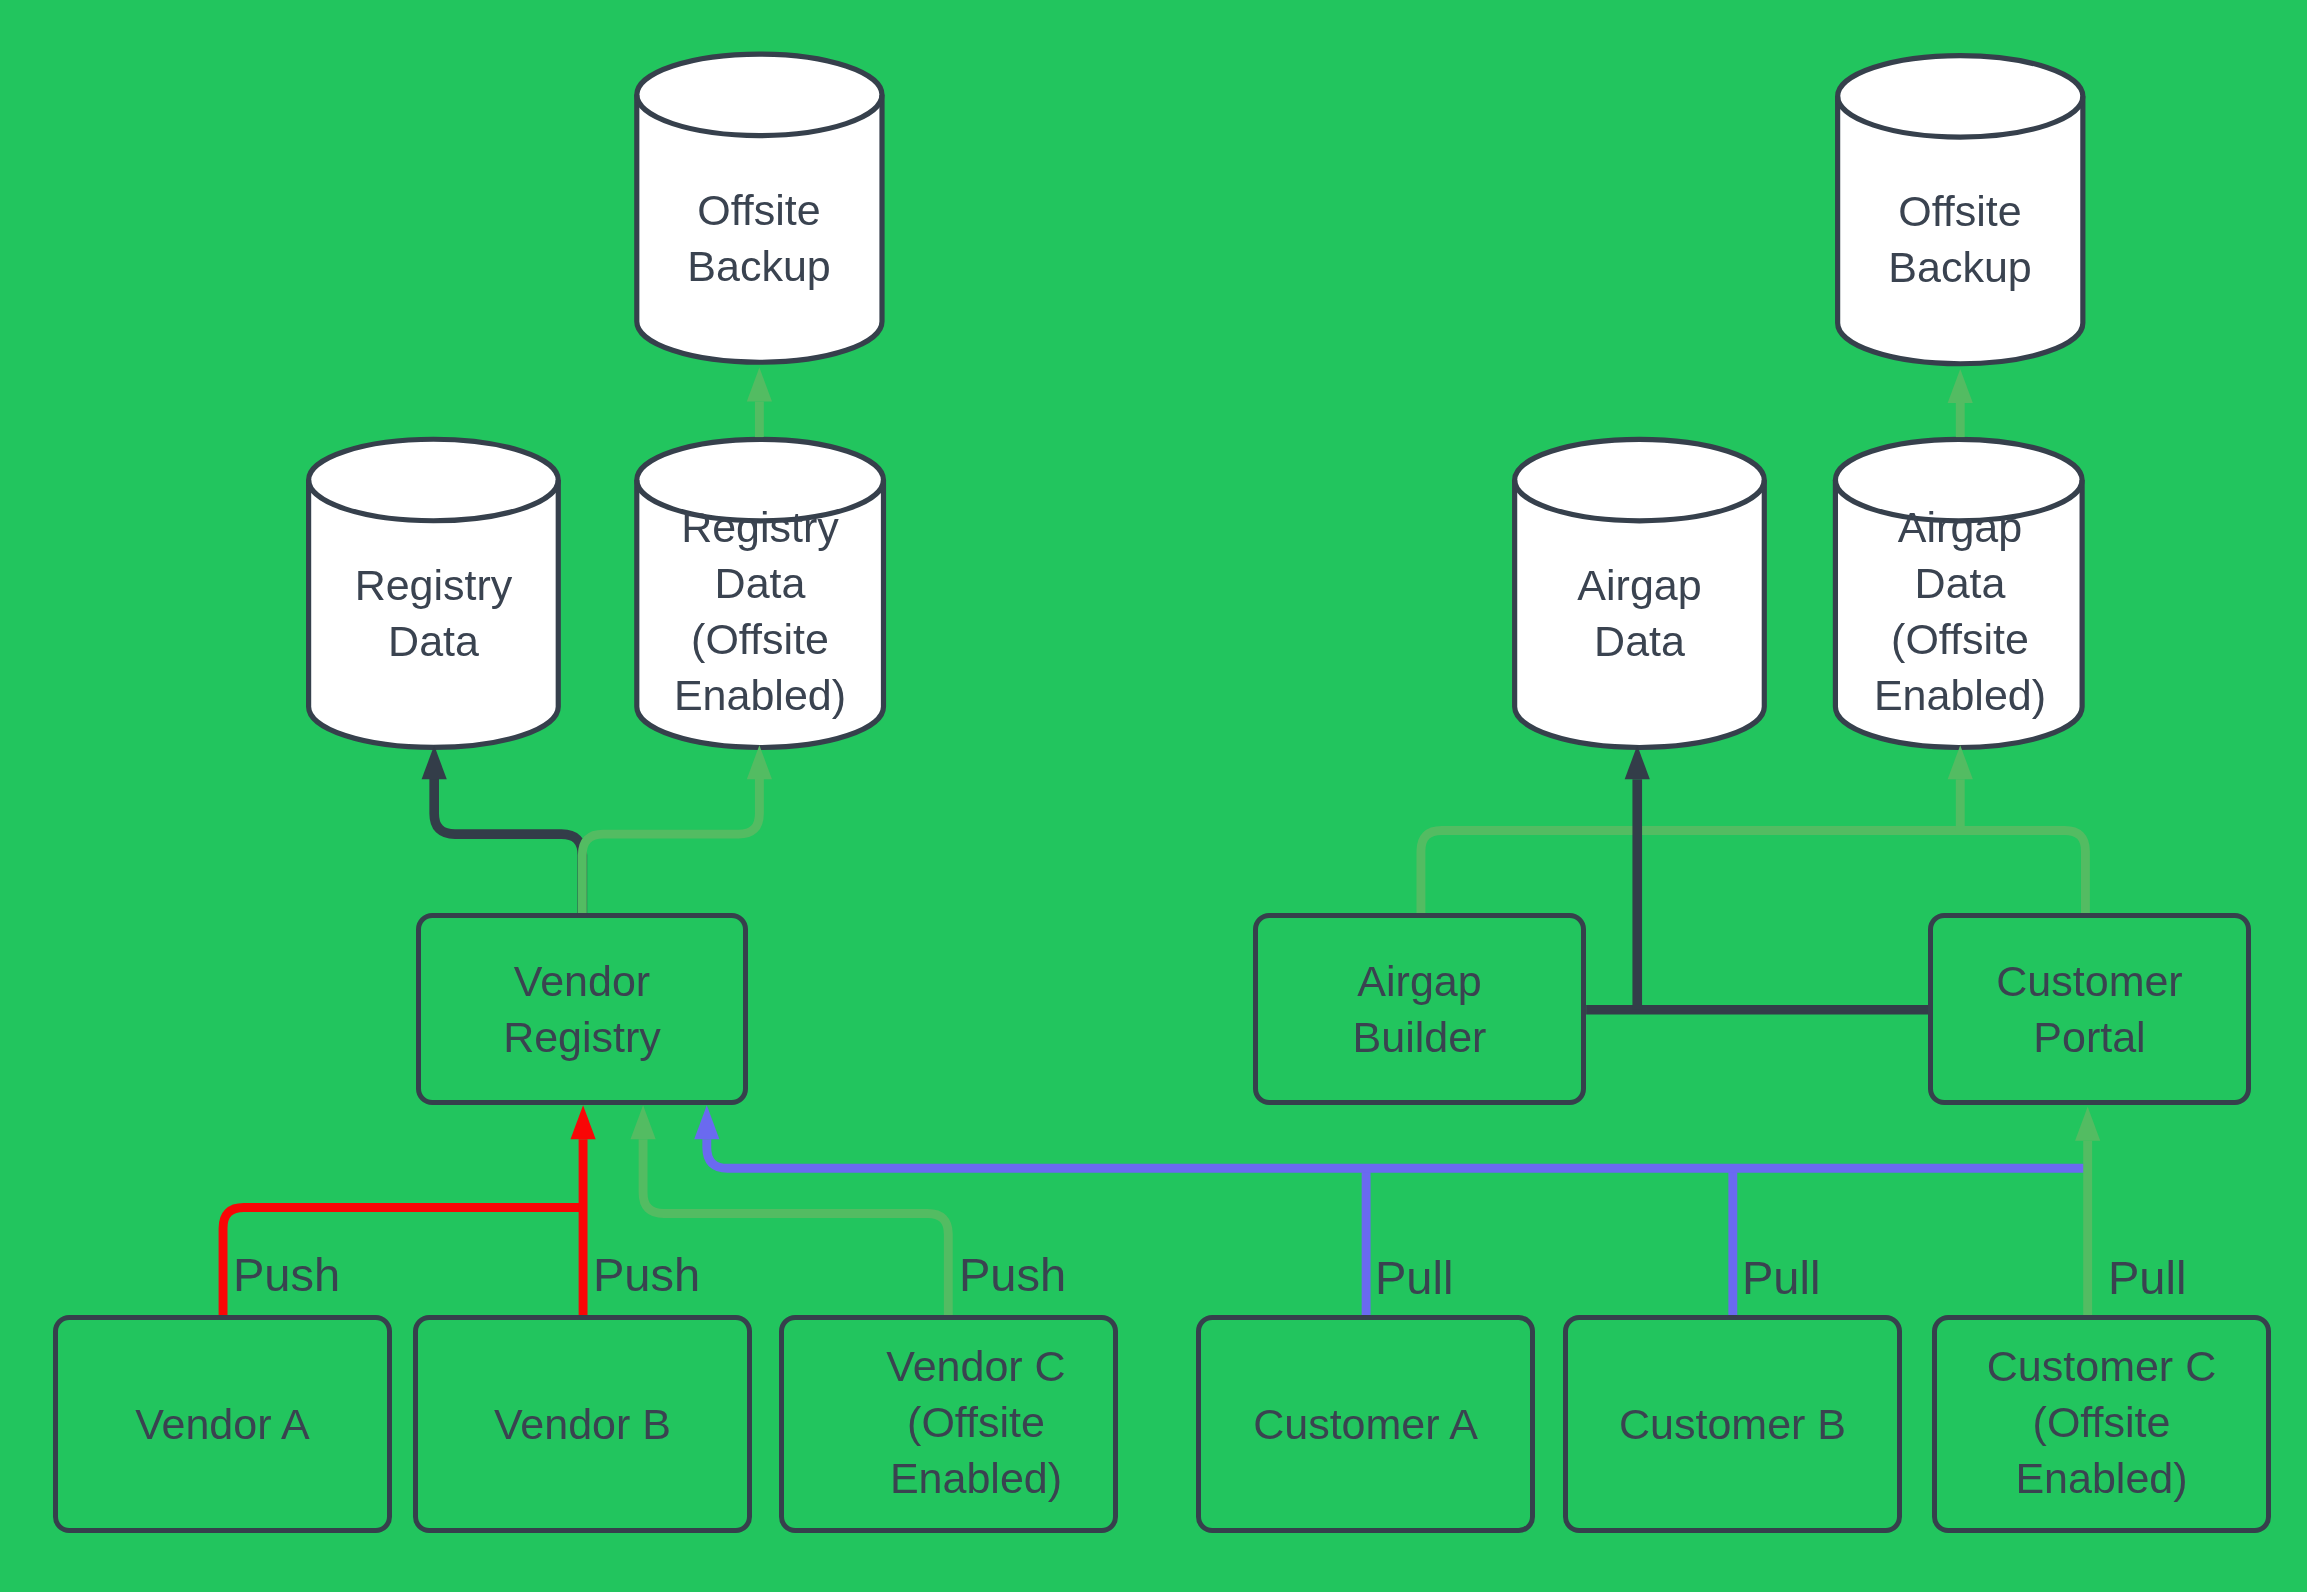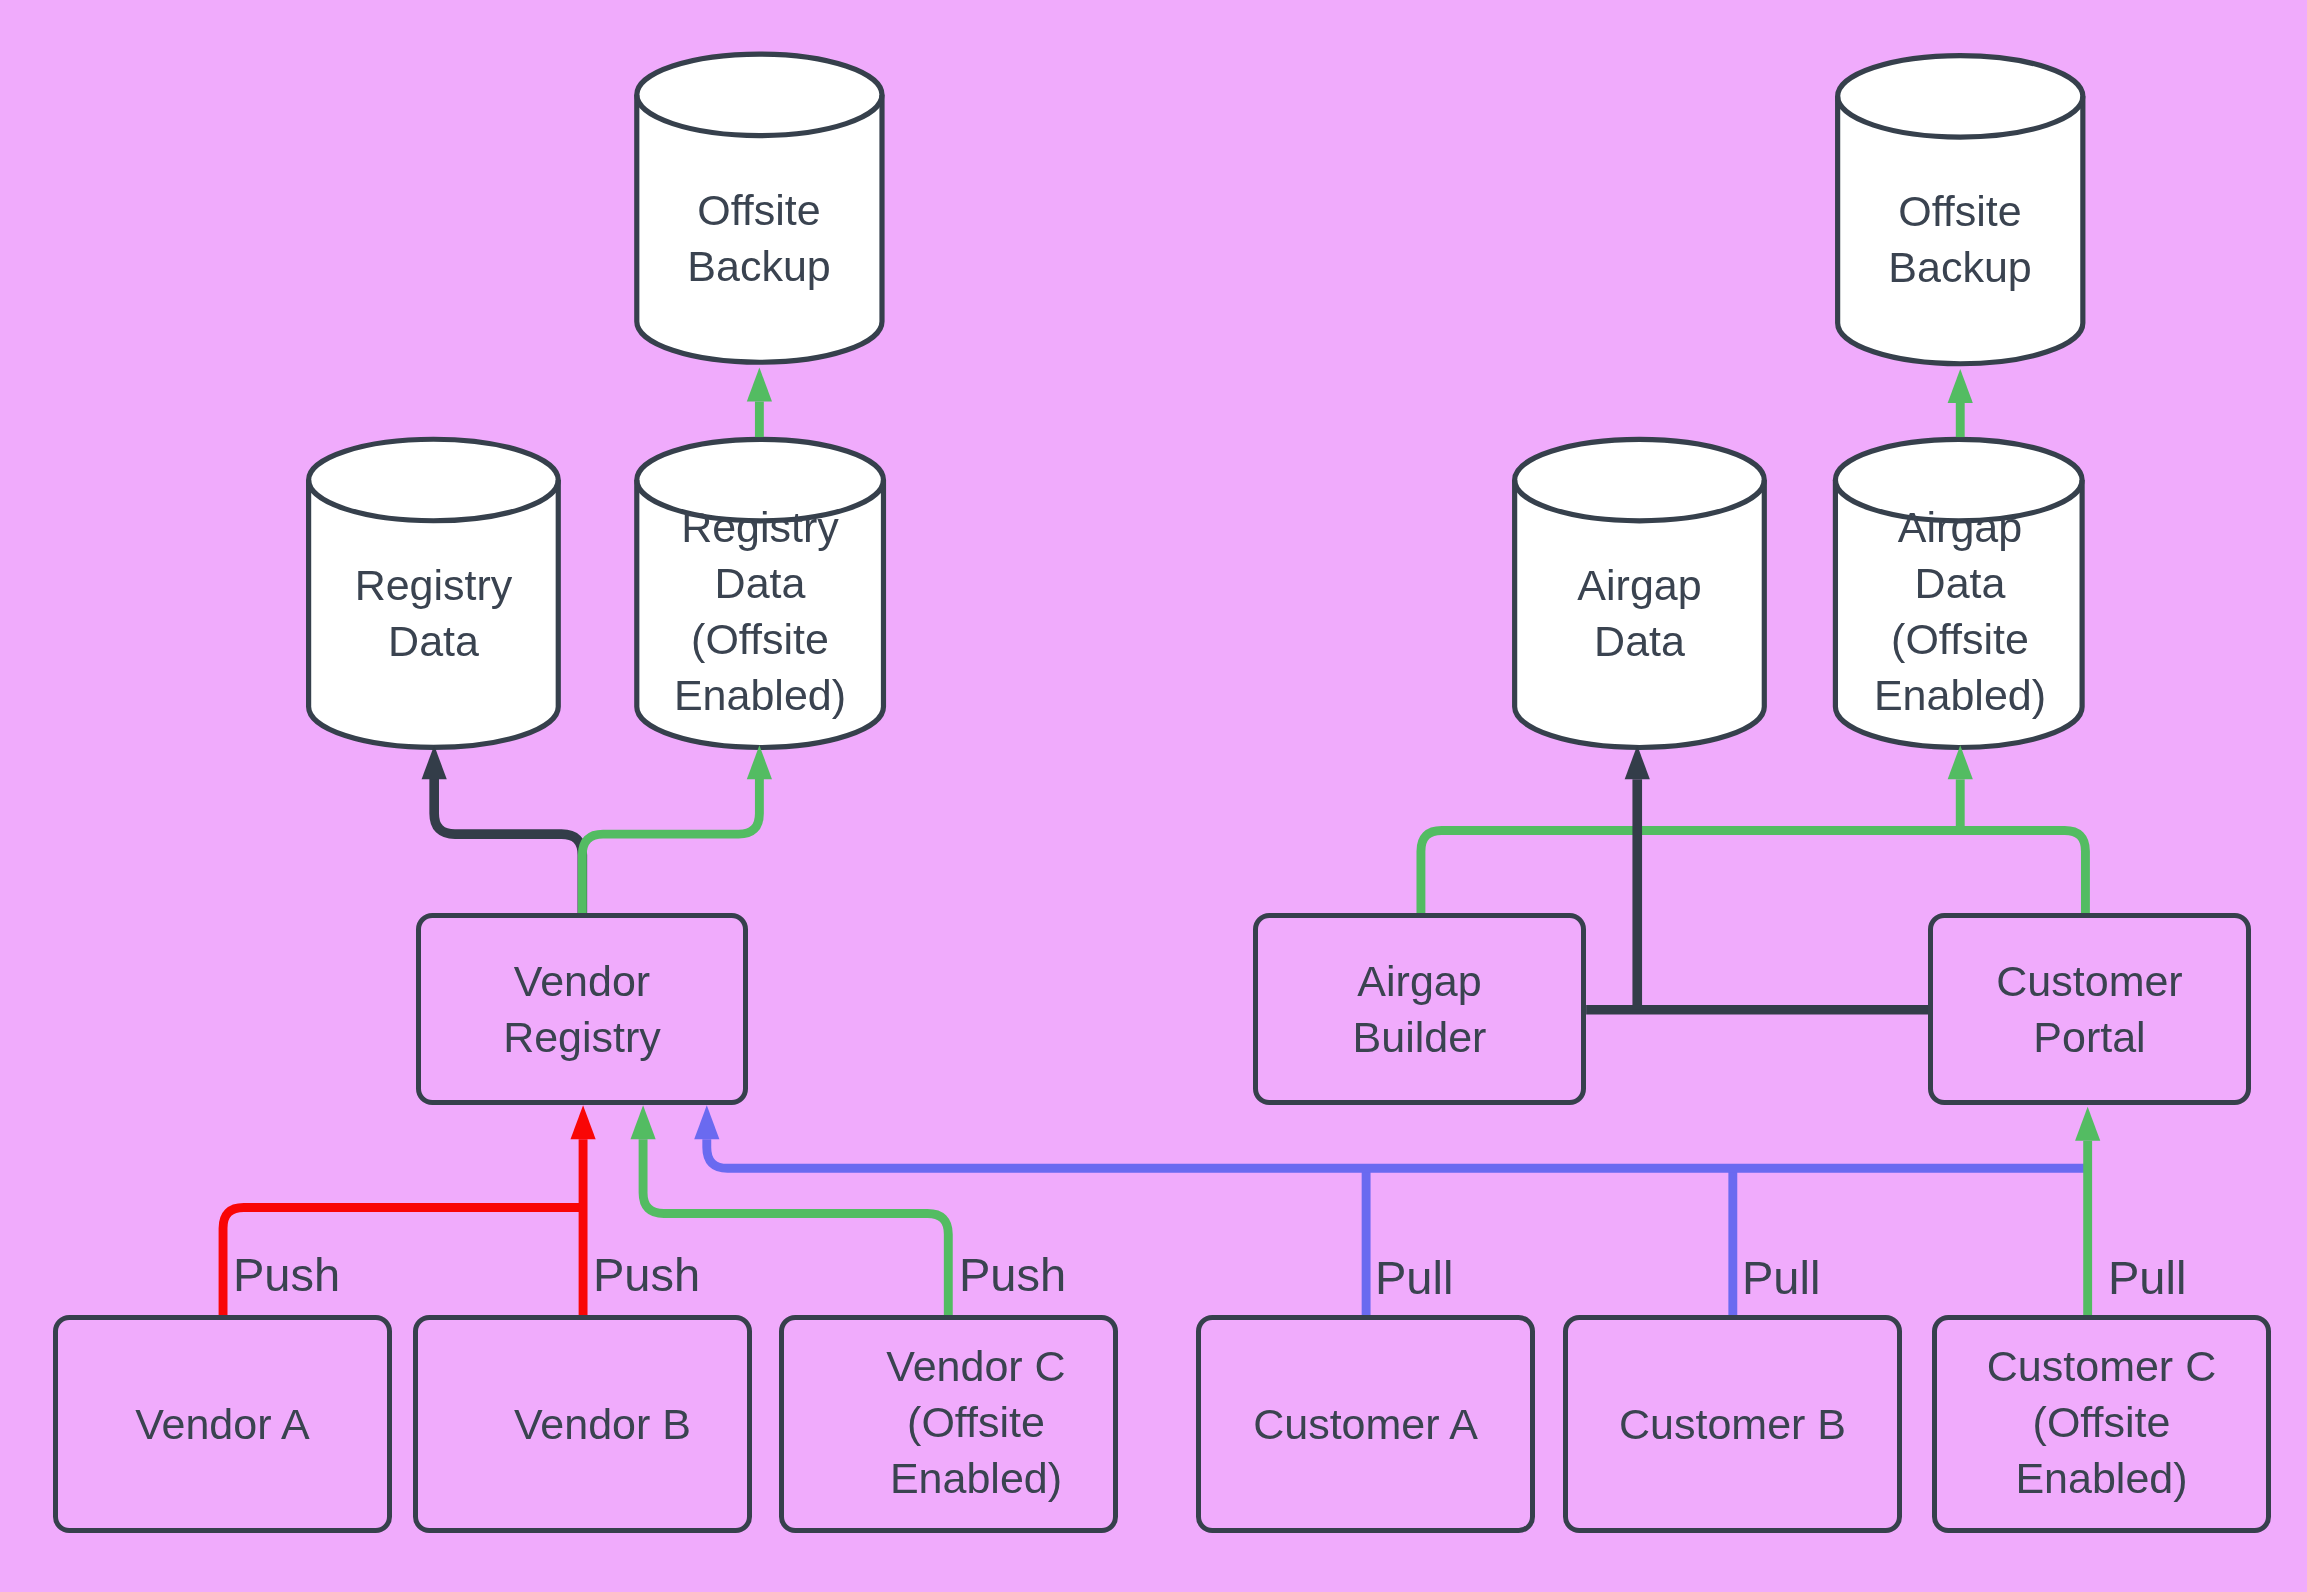--- a/index.html
+++ b/index.html
@@ -1,19 +1,19 @@
 <!DOCTYPE html>
 <html style="--stroke: #36404C; --edge-dark: #333D49; --text: #3A4350; --red: #F90606; --green: #53BC62; --blue: #6A6AF0;font-size:12px"><head>
 <meta charset="utf-8">
 <style>
   html,body{margin:0;padding:0;background:#ffffff;}
   .canvas{
     position:relative;
     width:2307px;height:1592px;
-    background:#f0abfc;
+    background:#22c55e;
     font-family:"Liberation Sans", sans-serif;
     overflow:hidden;
   }
   .canvas svg{position:absolute;left:0;top:0;}
   .shape{fill:#ffffff;stroke:var(--stroke);stroke-width:7;}
   .rim{fill:none;stroke:var(--stroke);stroke-width:7;}
   .edge{fill:none;stroke-linejoin:round;stroke-linecap:butt;}
   .edge.dark{stroke:var(--edge-dark);stroke-width:13;}
   .edge.green{stroke:var(--green);stroke-width:12;}
   .edge.red{stroke:var(--red);stroke-width:12;}
@@ -150,21 +150,21 @@
 Backup</div>
   <div class="label" style="left:306px;top:557px;width:255px;">Registry
 Data</div>
   <div class="label" style="left:634px;top:499px;width:252px;">Registry
 Data
 (Offsite
 Enabled)</div>
   <div class="label" style="left:416px;top:953px;width:332px;">Vendor
 Registry</div>
   <div class="label" style="left:53px;top:1396px;width:339px;">Vendor A</div>
-  <div class="label" style="left:413px;top:1396px;width:339px;padding-left:20px;">Vendor B</div>
+  <div class="label" style="left:413px;top:1396px;width:339px;">Vendor B</div>
   <div class="label" style="left:779px;top:1338px;width:394px;">Vendor C
 (Offsite
 Enabled)</div>
 
   <div class="label" style="left:1835px;top:183px;width:250px;">Offsite
 Backup</div>
   <div class="label" style="left:1512px;top:557px;width:255px;">Airgap
 Data</div>
   <div class="label" style="left:1835px;top:499px;width:250px;">Airgap
 Data

